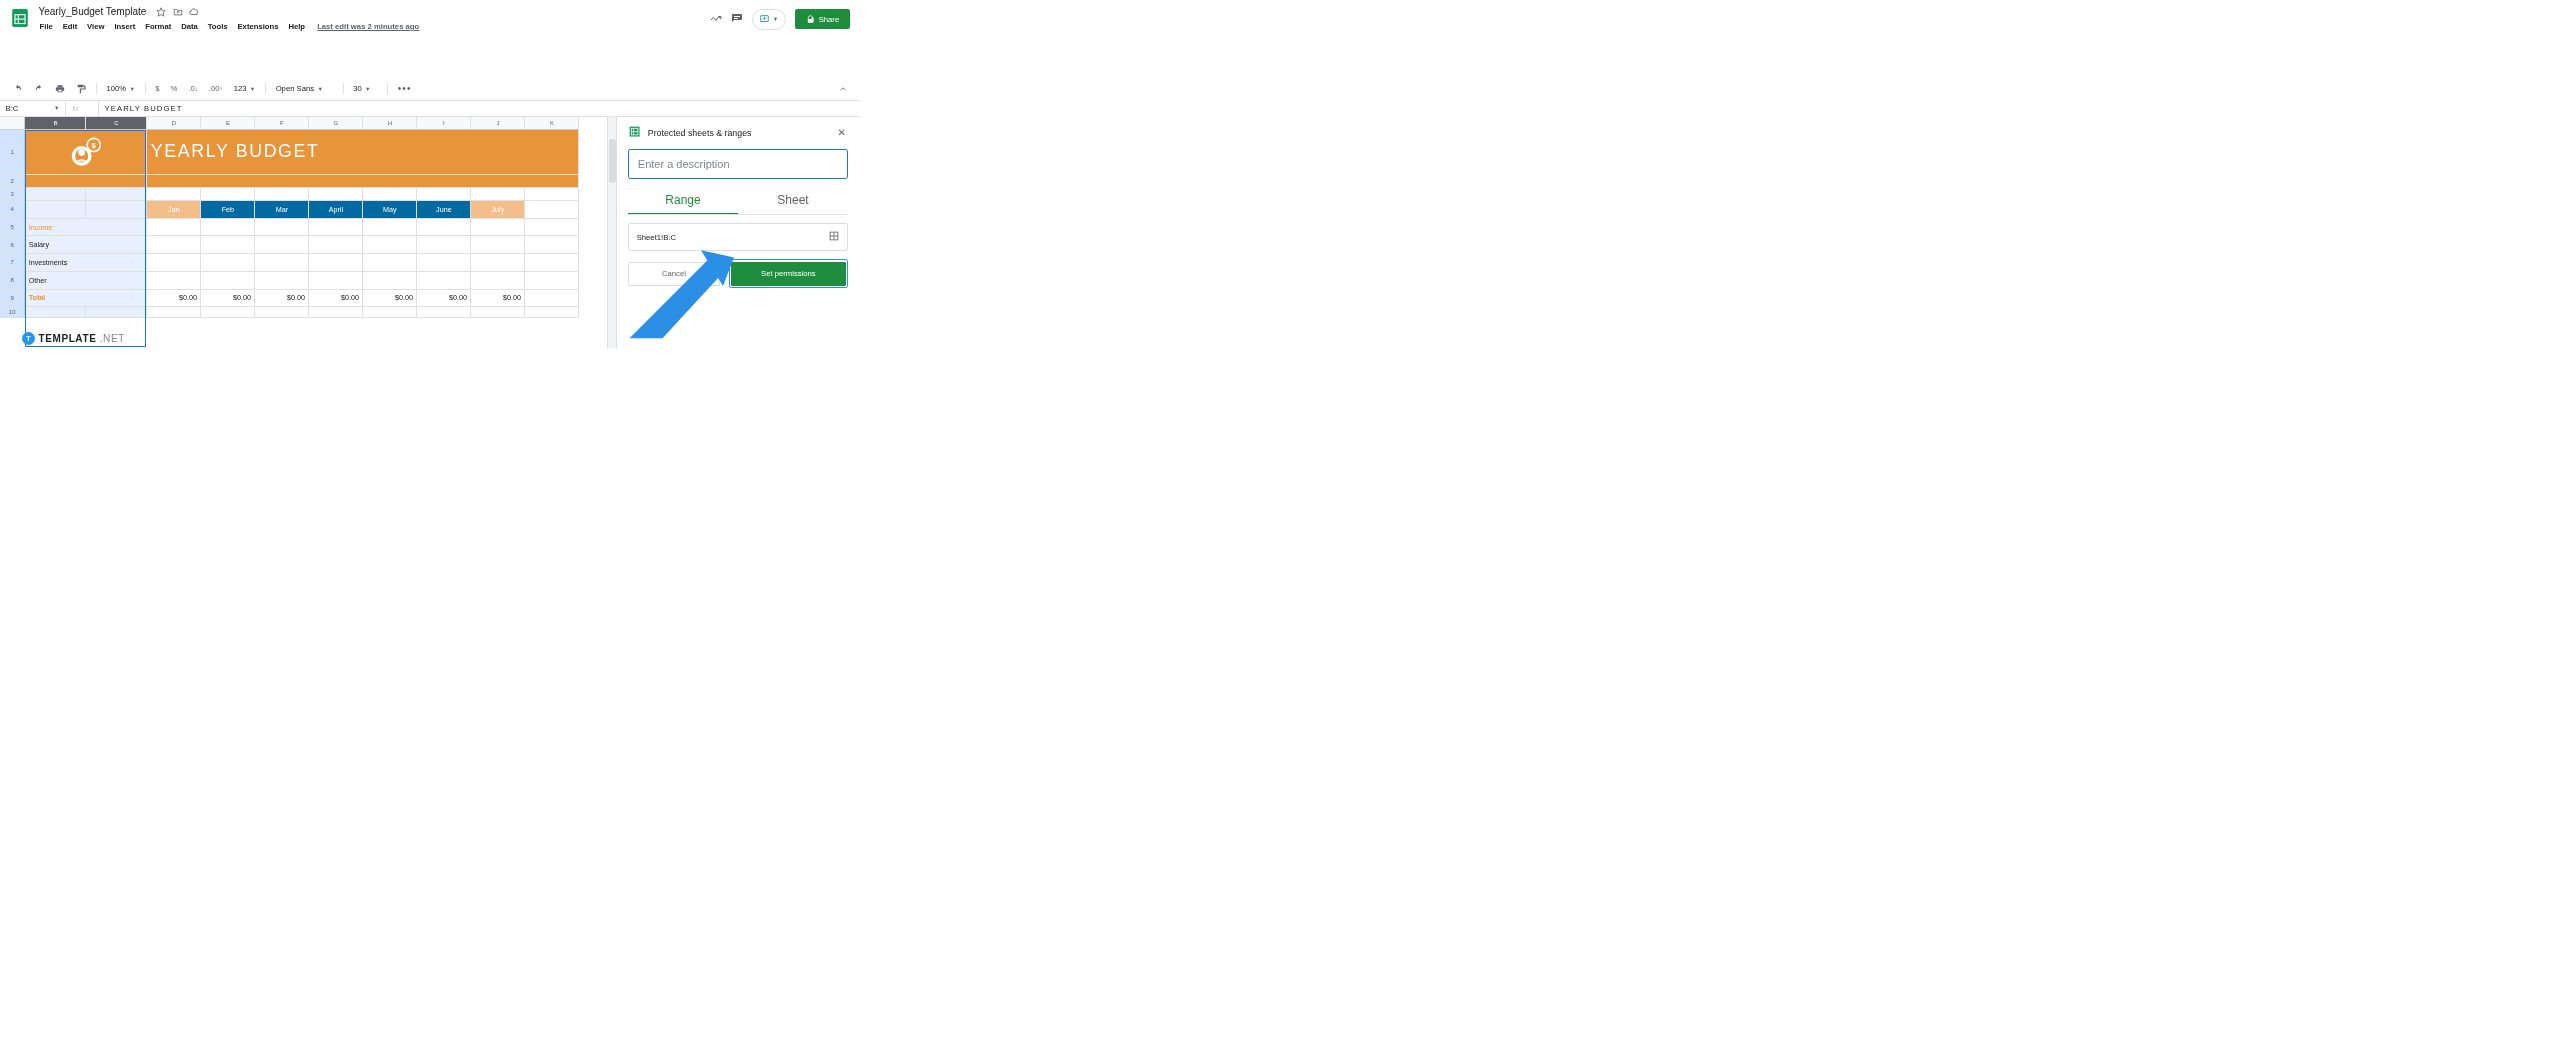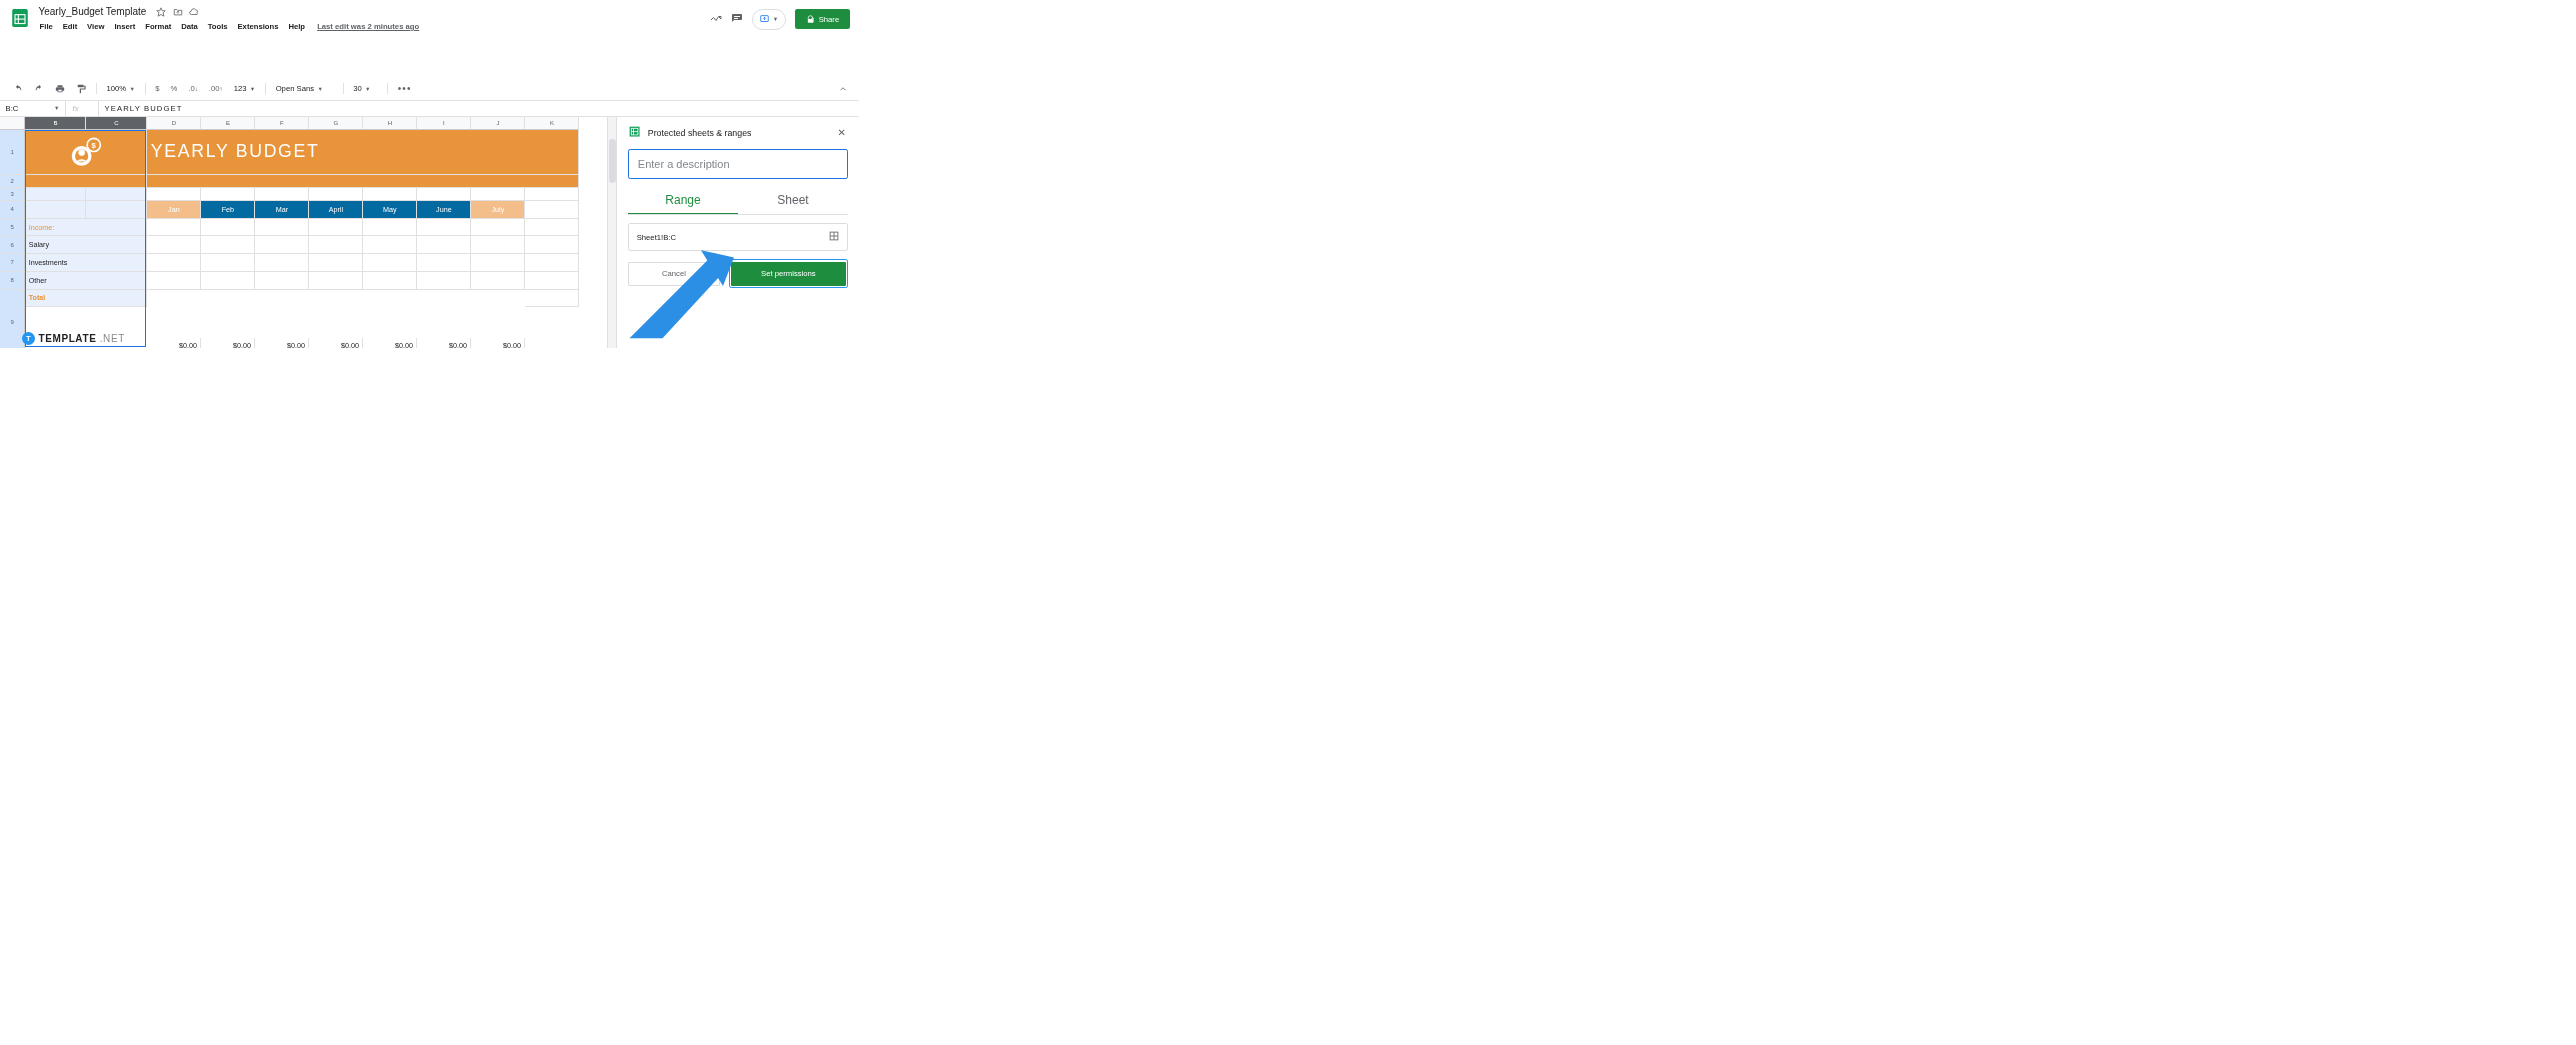--- a/index.html
+++ b/index.html
@@ -40,21 +40,21 @@
 .main { display: flex; flex: 1; overflow: hidden; }
 .sheet-area { flex: 1; overflow: hidden; position: relative; }
 .grid { display: grid; grid-template-columns: 25.4px 61px 61px 54px 54px 54px 54px 54px 54px 54px 54px; }
 .col-header { background: #f8f9fa; border-right: 0.6px solid #e0e0e0; border-bottom: 0.6px solid #ccc; height: 13.2px; display: flex; align-items: center; justify-content: center; font-size: 6px; color: #5f6368; }
 .col-header.selected { background: #5f6368; color: #fff; }
 .row-header { background: #f8f9fa; border-right: 0.6px solid #ccc; border-bottom: 0.6px solid #e0e0e0; display: flex; align-items: center; justify-content: center; font-size: 6px; color: #5f6368; }
 .row-header.sel { background: #d2e3fc; }
 .corner { background: #f8f9fa; border-right: 0.6px solid #ccc; border-bottom: 0.6px solid #ccc; }
 .cell { border-right: 0.6px solid #e0e0e0; border-bottom: 0.6px solid #e0e0e0; padding: 0 3.3px; display: flex; align-items: center; font-size: 7.2px; background: #fff; height: 17.7px; }
 .cell.sel { background: #e8f0fd; }
-.cell.right { justify-content: flex-end; margin-top: 48px; }
+.cell.right { justify-content: flex-end; }
 
 .banner { background: #e8943b; color: #fff; }
 .banner-title { font-size: 17.7px; font-weight: 400; letter-spacing: 1.7px; }
 .month-header { background: #0369a1; color: #fff; justify-content: center; }
 .month-header.dim { background: #f3be8a; }
 .income-label { color: #e8943b; font-weight: normal; }
 .total-label { color: #e8943b; font-weight: bold; }
 
 
 .r1 { height: 45px; }

